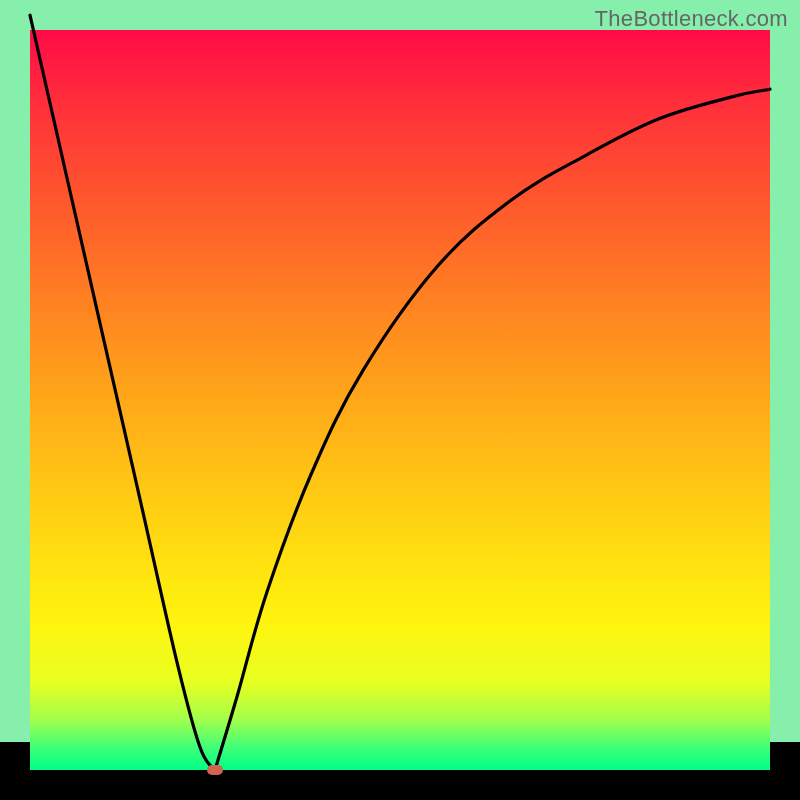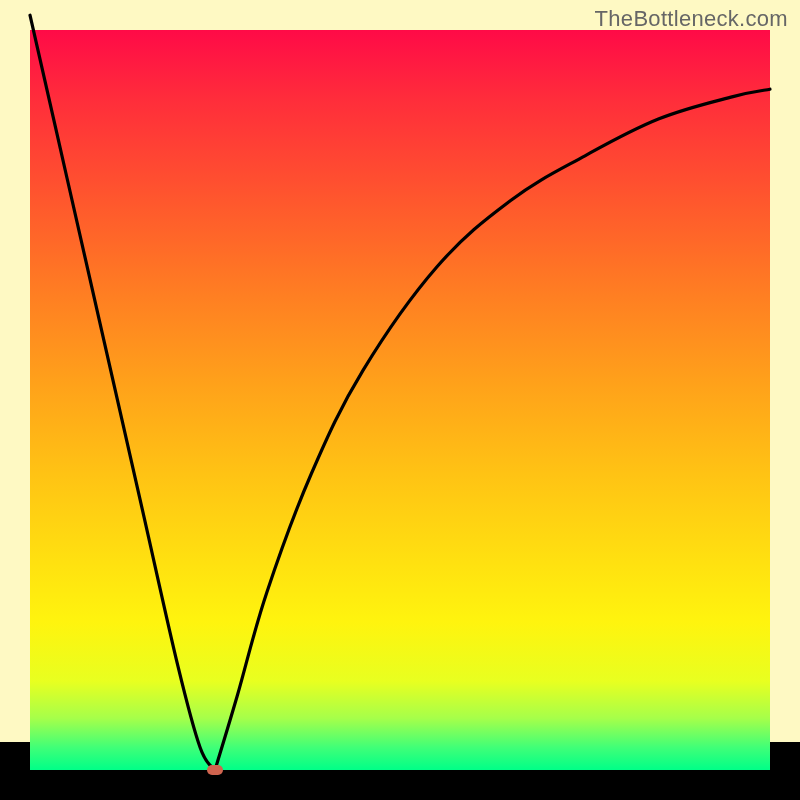--- a/index.html
+++ b/index.html
@@ -8,21 +8,21 @@
     width: 800px;
     height: 800px;
     overflow: hidden;
     background: #000;
     font-family: Arial, Helvetica, sans-serif;
   }
   .frame {
     position: relative;
     width: 800px;
     height: 742px;
-    background: #fef9c3;
+    background: #86efac;
   }
   .plot-area {
     position: absolute;
     left: 30px;
     top: 30px;
     width: 740px;
     height: 740px;
     background: linear-gradient(to bottom,
       #ff0a47 0%,
       #ff2f3a 10%,

